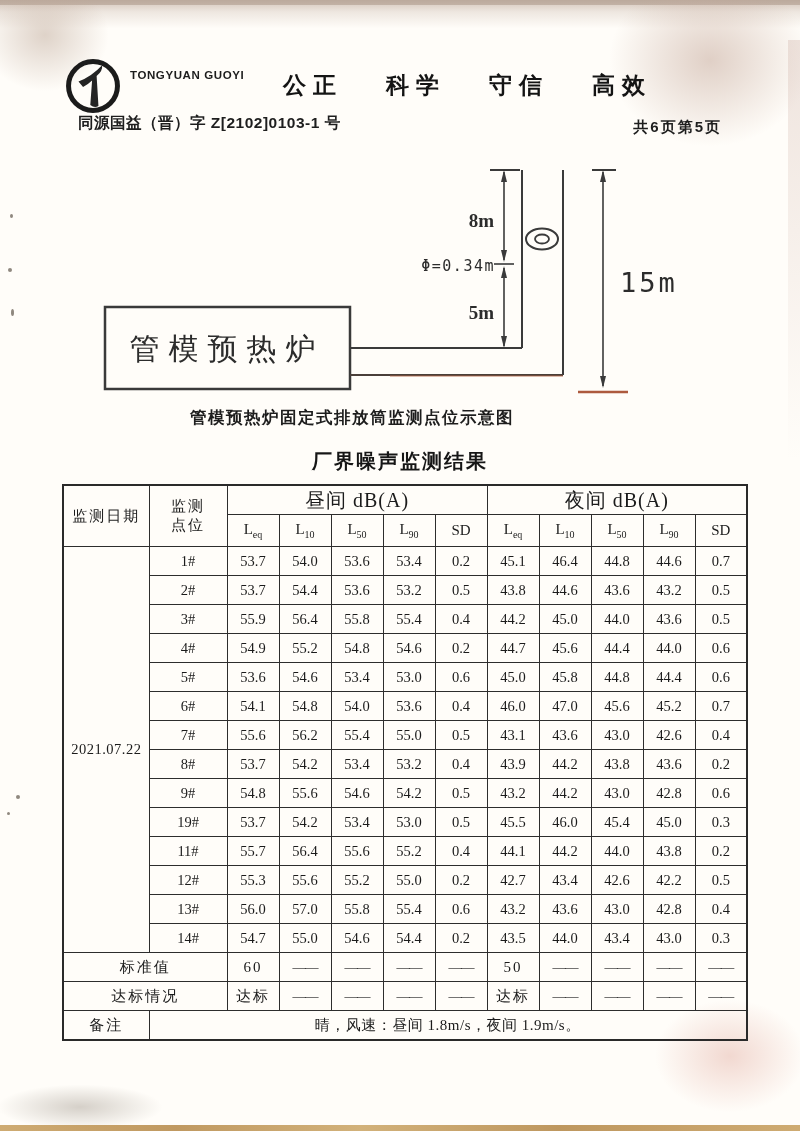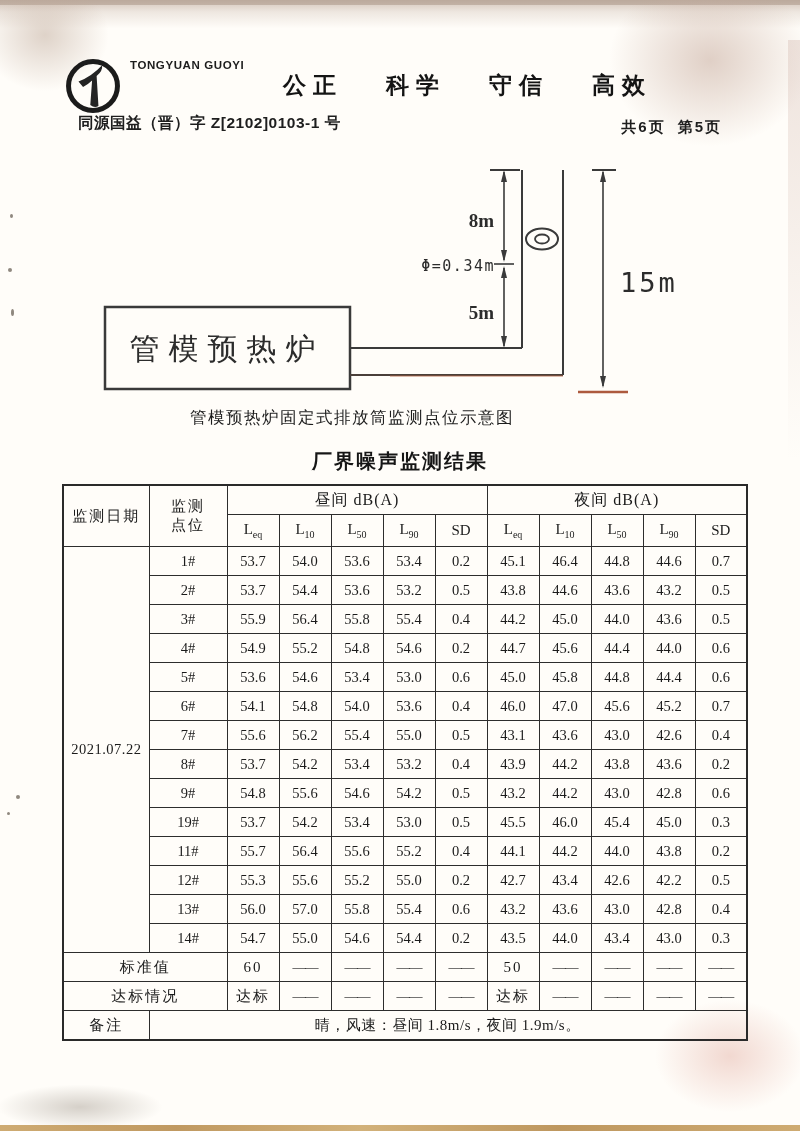--- a/index.html
+++ b/index.html
@@ -27,45 +27,45 @@
   .scan-br{right:-30px;bottom:0px;width:200px;height:150px;
     background:radial-gradient(closest-side,rgba(223,165,152,.42),rgba(223,165,152,0) 75%);}
   .speck{background:#6a6055;border-radius:50%;opacity:.75;}
   
   .logo-wrap{left:64px;top:57px;display:flex;align-items:flex-start;}
   .logo-mark{width:58px;height:58px;}
   .logo-text{margin-left:8px;}
   .logo-cn{font-family:"Liberation Sans","DejaVu Sans",sans-serif;font-weight:900;
     font-size:28px;letter-spacing:4px;color:#161616;line-height:34px;}
   .logo-en{font-family:"Liberation Sans","DejaVu Sans",sans-serif;font-weight:700;
-    font-size:11.5px;letter-spacing:.6px;color:#1c1c1c;margin-top:2px;}
+    font-size:11.5px;letter-spacing:.6px;color:#1c1c1c;margin-top:12px;}
   .slogan{left:283px;top:70px;display:flex;gap:43px;
     font-family:"Liberation Sans","DejaVu Sans",sans-serif;font-weight:900;
     font-size:23px;letter-spacing:7px;color:#141414;}
   .doc-line{left:78px;top:113px;font-family:"Liberation Sans","DejaVu Sans",sans-serif;
     font-weight:600;font-size:15.5px;color:#1e1e1e;letter-spacing:.5px;}
-  .page-ind{right:78px;top:118px;display:flex;gap:12px;
+  .page-ind{right:78px;top:118px;display:flex;gap:0;
     font-family:"Liberation Sans","DejaVu Sans",sans-serif;font-weight:600;
     font-size:15px;color:#1e1e1e;letter-spacing:2px;}
   
   .diagram{left:90px;top:150px;}
   .diagram text{fill:#2c2c2c;}
   .cad{font-family:"DejaVu Sans Mono","Liberation Mono",monospace;}
   .caption{left:0;top:407px;width:704px;text-align:center;
-    font-size:16.5px;font-weight:400;letter-spacing:1.5px;color:#1d1d1d;}
+    font-size:16.5px;font-weight:700;letter-spacing:1.5px;color:#1d1d1d;}
   .tbl-title{left:0;top:448px;width:800px;text-align:center;
     font-size:20px;font-weight:700;letter-spacing:2px;color:#161616;}
   
   table.noise{left:62px;top:484px;position:absolute;width:684px;
     border-collapse:collapse;table-layout:fixed;
     font-size:14.5px;color:#1b1b1b;}
   table.noise th,table.noise td{border:1.5px solid #2d2d2d;text-align:center;
     vertical-align:middle;padding:0;font-weight:400;}
   table.noise{border:2.5px solid #2a2a2a;}
-  th.group-h{height:28px;font-size:16px;letter-spacing:1px;}
+  th.group-h{height:28px;font-size:20px;letter-spacing:1px;}
   th.rowspan-h{font-size:15px;letter-spacing:2px;}
   #subhead-row th{height:31px;font-size:15px;}
   sub{font-size:10px;}
   #table-body td{height:28px;}
   td.date-cell{font-size:14.5px;letter-spacing:.5px;}
   td.label-cell{font-size:15px;letter-spacing:2px;height:30px;}
   td.remark-cell{text-align:left;padding-left:13px;font-size:15px;letter-spacing:.5px;height:33px;}
   td.dash-cell{letter-spacing:-1px;font-size:13.5px;}
 </style>
 </head>

